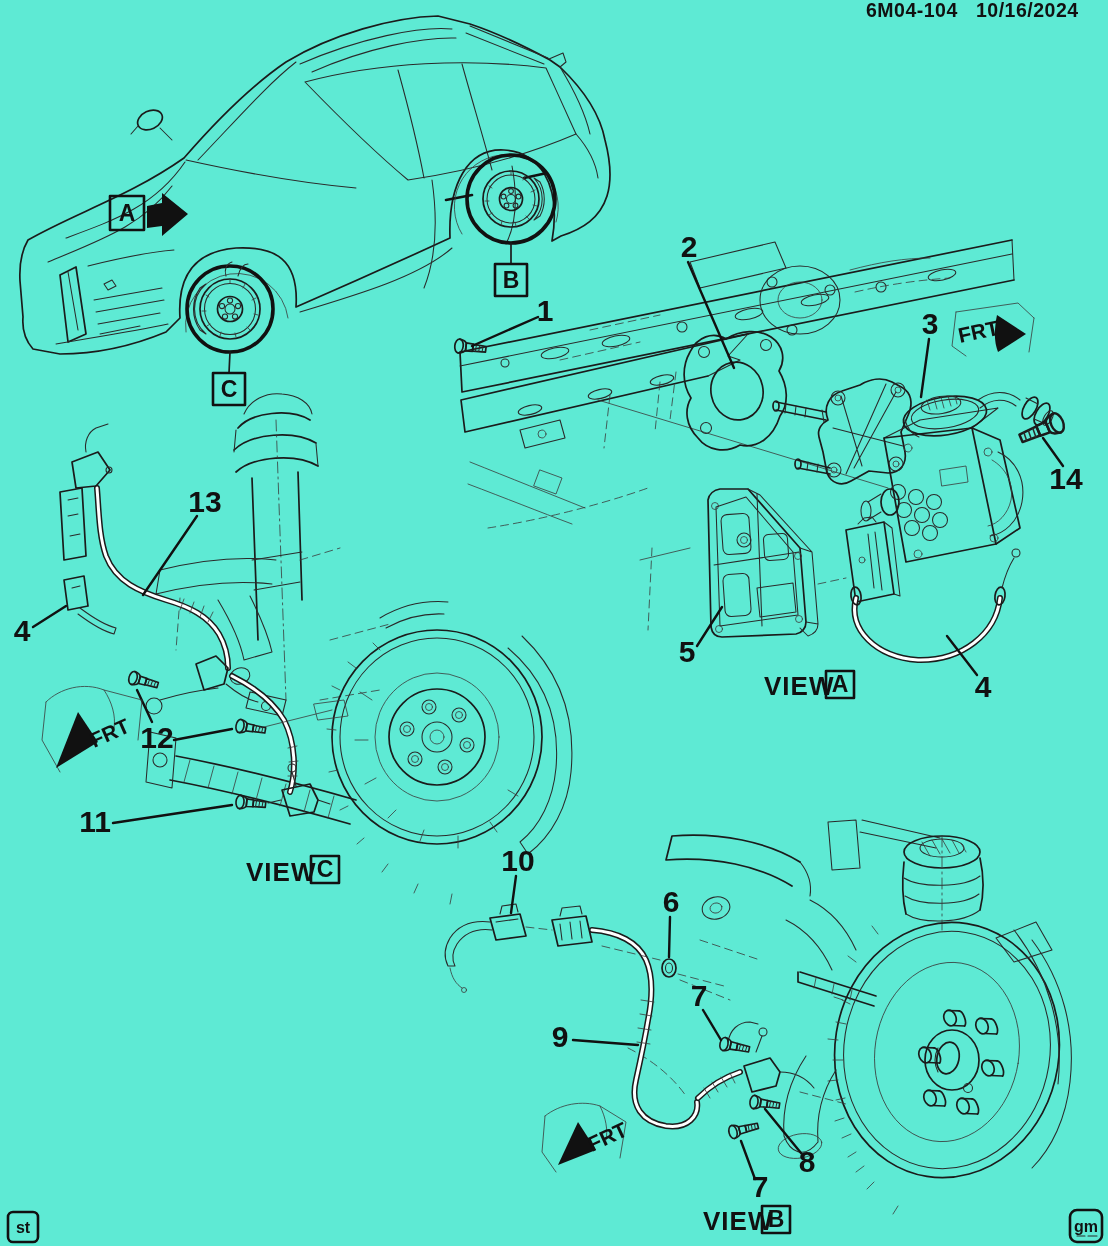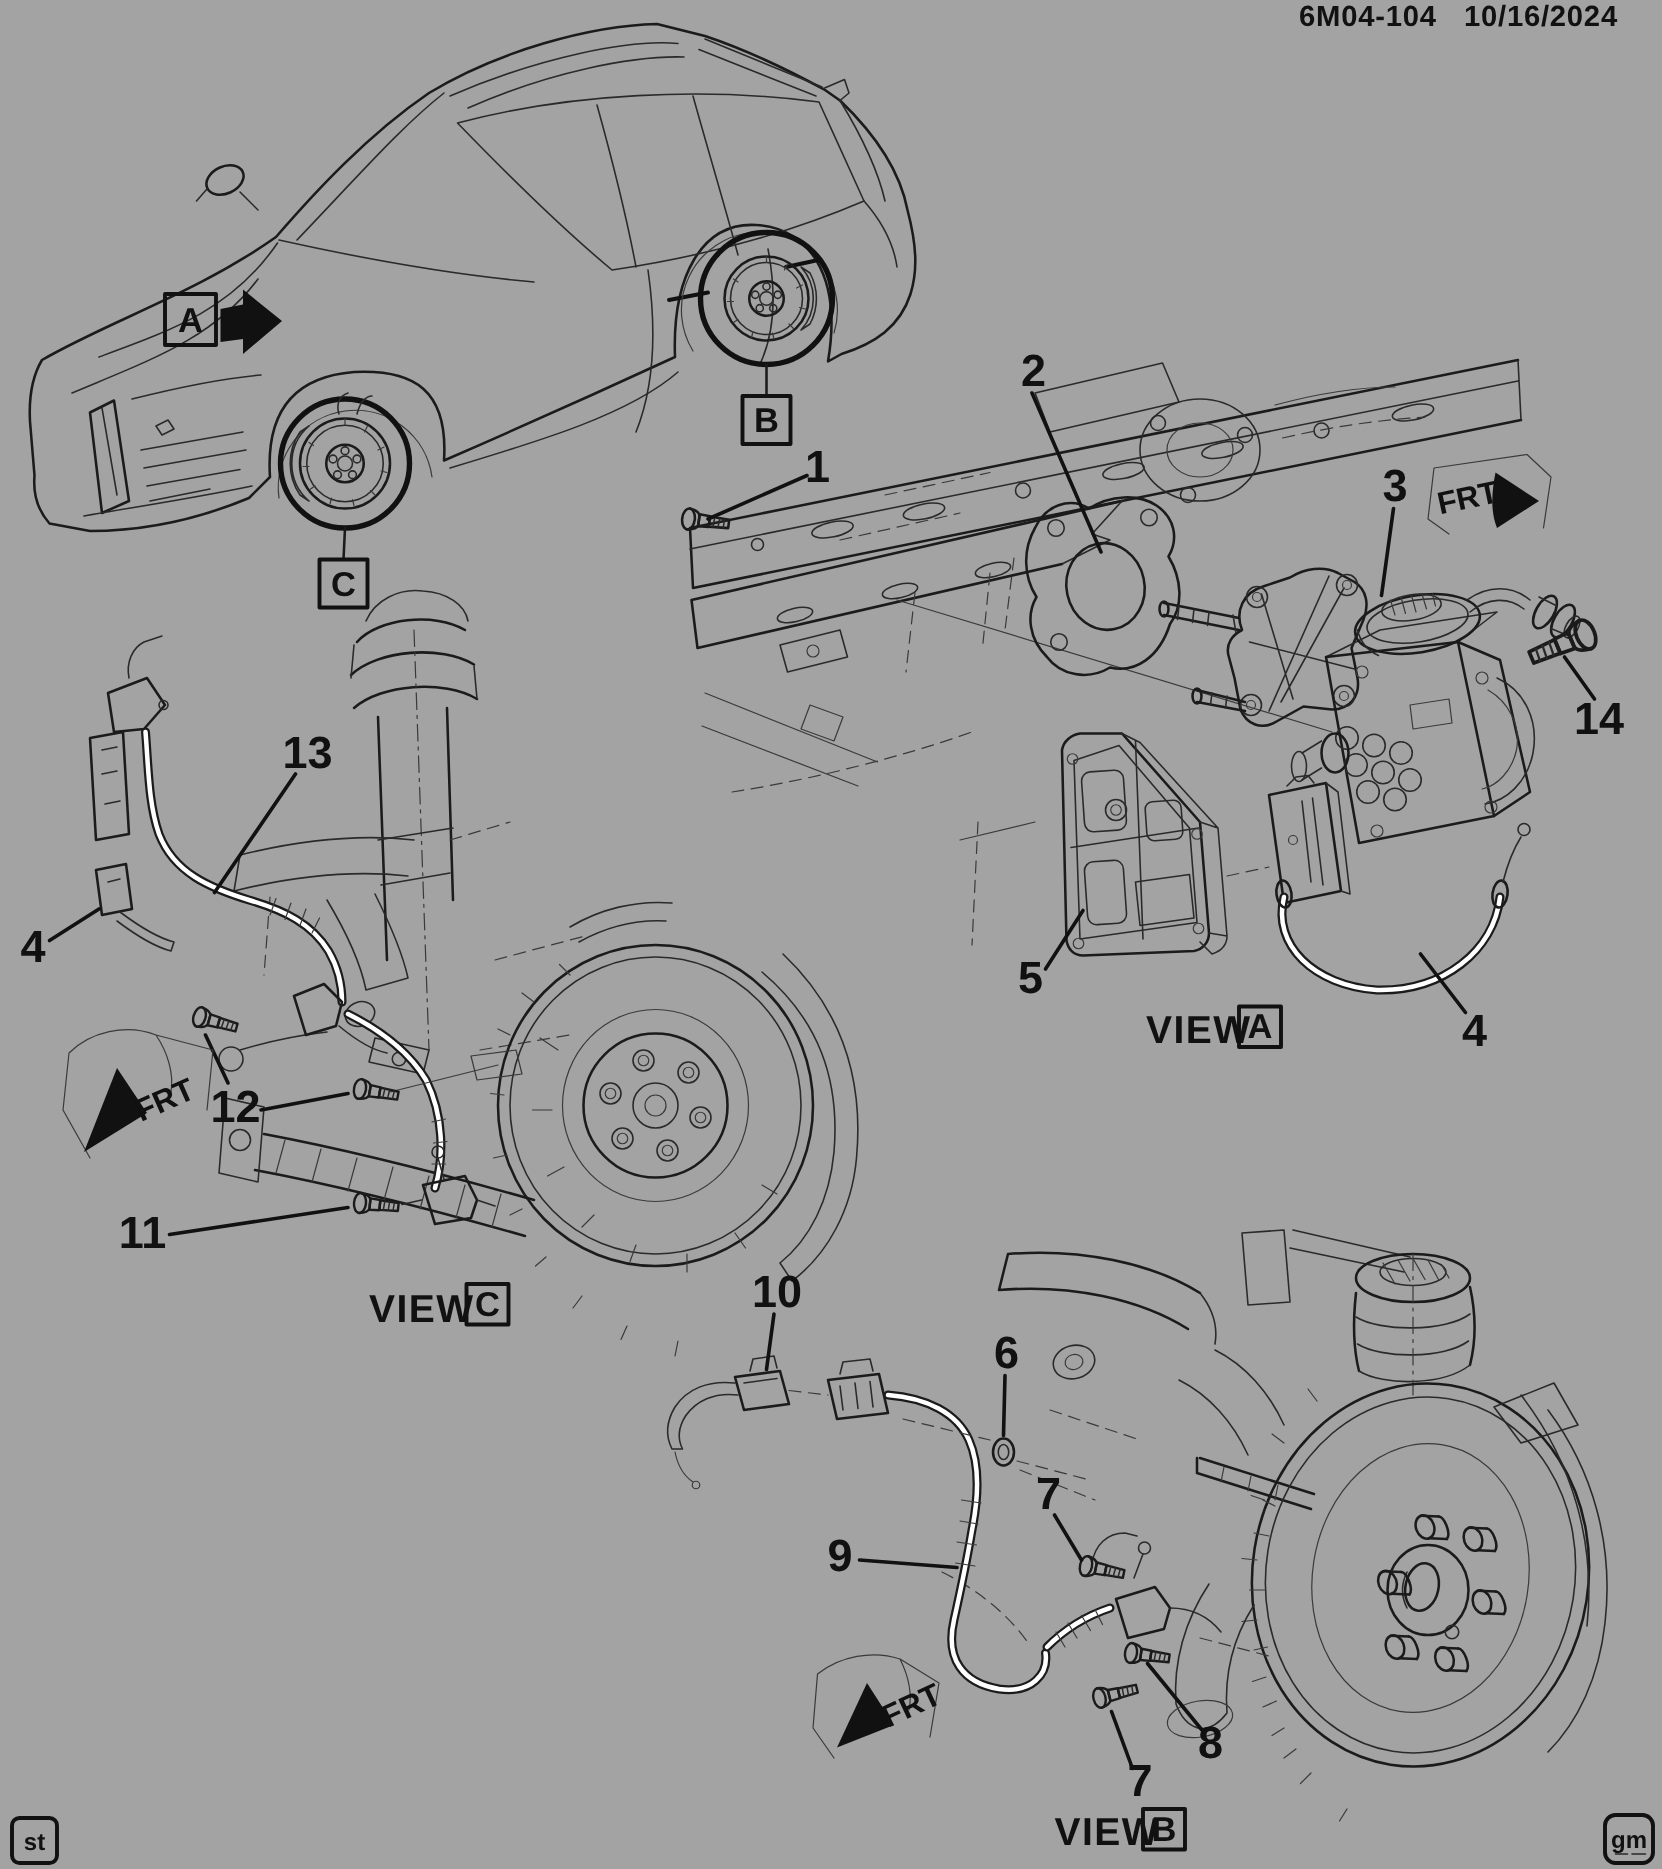--- a/index.html
+++ b/index.html
@@ -1,16 +1,16 @@
 <!DOCTYPE html>
 <html><head>
 <meta charset="utf-8">
 <style>
   html,body{margin:0;padding:0;background:#fff;}
-  .page{width:1108px;height:1246px;position:relative;background:#a3a3a3;overflow:hidden;}
+  .page{width:1108px;height:1246px;position:relative;background:#5eead4;overflow:hidden;}
   svg{display:block;}
   
   .ln{fill:none;stroke:#1b1b1b;stroke-width:1.7;stroke-linecap:round;stroke-linejoin:round;}
   .lt{fill:none;stroke:#2a2a2a;stroke-width:1.05;stroke-linecap:round;stroke-linejoin:round;}
   .xt{fill:none;stroke:#3a3a3a;stroke-width:.8;stroke-linecap:round;stroke-linejoin:round;}
   .hv{fill:none;stroke:#111;stroke-width:2.6;stroke-linecap:round;stroke-linejoin:round;}
   .cir{fill:none;stroke:#111;stroke-width:3.6;}
   .ldr{fill:none;stroke:#111;stroke-width:2.4;stroke-linecap:round;}
   .dsh{stroke-dasharray:8 5;}
   .ddot{stroke-dasharray:11 4 2 4;}

